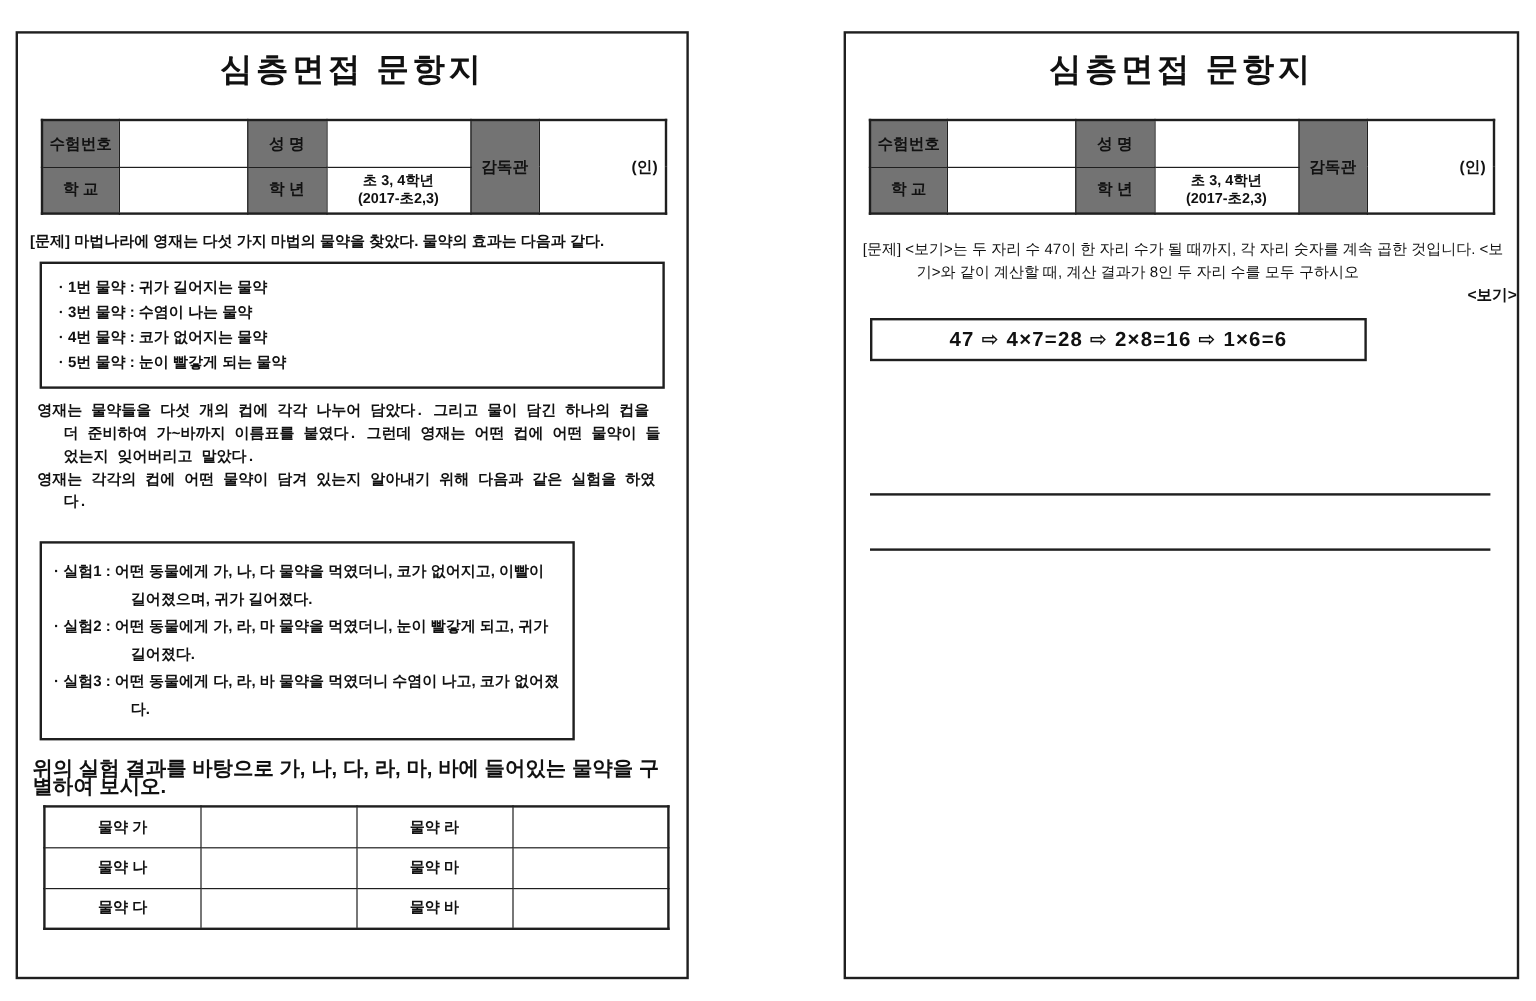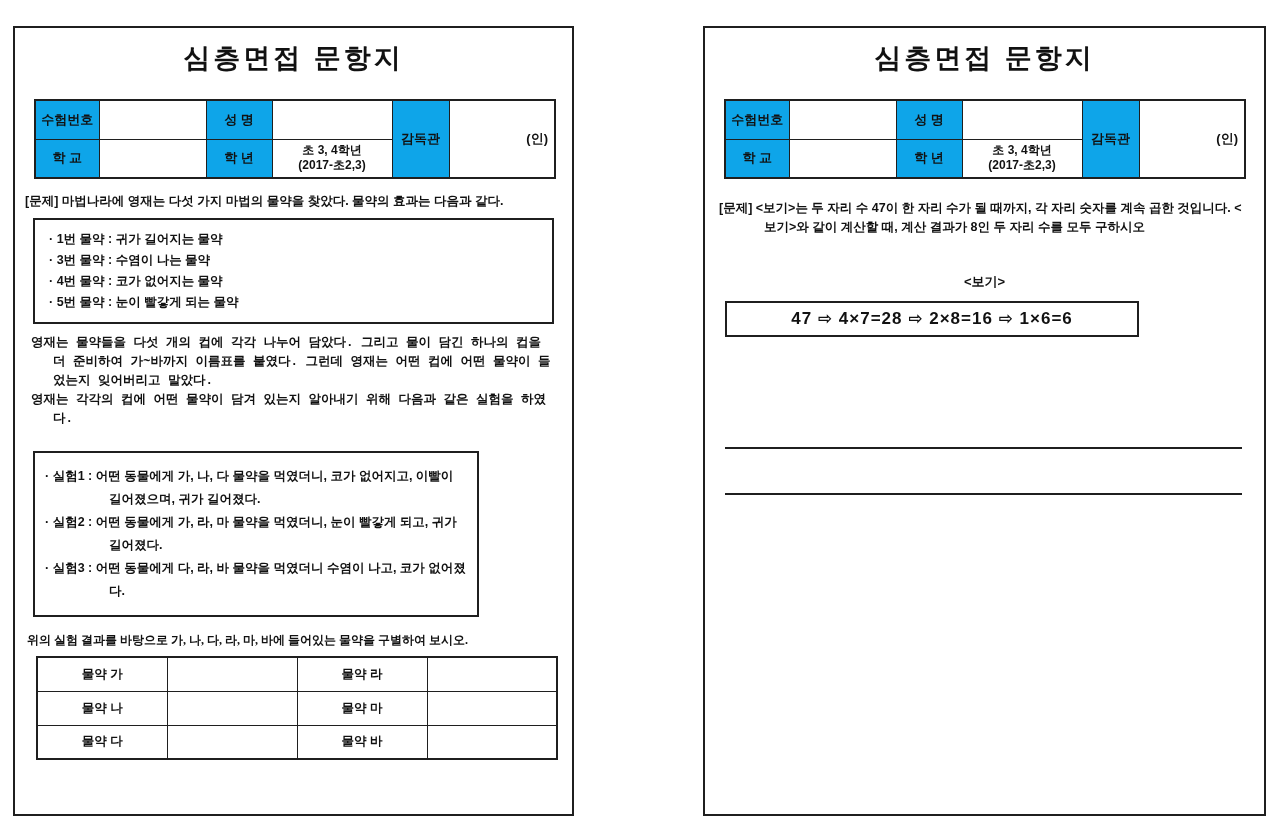--- a/index.html
+++ b/index.html
@@ -21,21 +21,21 @@
   }
 
   table.info-table{
     border-collapse:collapse;table-layout:fixed;width:520px;
     margin:24px 0 0 19px;border:2px solid #1f1f1f;
   }
   table.info-table th,table.info-table td{
     border:1px solid #1f1f1f;box-sizing:border-box;height:39px;padding:0;
     font-size:13px;font-weight:700;
   }
-  table.info-table th{background:#0ea5e9;text-align:center;font-weight:700;}
+  table.info-table th{background:#737373;text-align:center;font-weight:700;}
   .grade-value{text-align:center;font-size:12px;line-height:15px;font-weight:700;}
   .seal-cell{text-align:right;}
   .seal-cell span{padding-right:6px;font-size:13px;font-weight:700;}
 
   .problem-line{margin:14px 8px 0 10px;font-size:12.5px;font-weight:700;line-height:16px;}
 
   .potion-box{
     margin:9px 0 0 18px;width:521px;box-sizing:border-box;
     border:2px solid #1f1f1f;padding:9px 6px 9px 14px;
   }
@@ -49,36 +49,36 @@
 
   .exp-box{
     margin:22px 0 16px 18px;width:446px;box-sizing:border-box;
     border:2px solid #1f1f1f;padding:12px 8px 12px 10px;
   }
   .exp-item{
     font-size:12.5px;font-weight:700;line-height:23px;
     padding-left:64px;text-indent:-64px;
   }
 
-  .instruction{margin:11px 16px 0 12px;font-size:12px;font-weight:700;line-height:15px;font-family:Liberation Serif, serif;}
+  .instruction{margin:11px 16px 0 12px;font-size:17px;font-weight:700;line-height:15px;}
 
   table.answer-table{
     border-collapse:collapse;table-layout:fixed;width:520px;
     margin:8px 0 0 21px;border:2px solid #1f1f1f;
   }
   table.answer-table td{
     border:1px solid #1f1f1f;box-sizing:border-box;height:34px;
     font-size:12.5px;font-weight:700;text-align:center;
   }
 
   .problem-block{
-    margin:20px 10px 0 14px;font-size:12.5px;font-weight:700;line-height:19px;
+    margin:20px 10px 0 14px;font-size:12.5px;font-weight:400;line-height:19px;
     padding-left:45px;text-indent:-45px;
   }
-  .bogi-label{margin-top:36px;text-align:center;font-size:13px;font-weight:700;}
+  .bogi-label{text-align:right;font-size:13px;font-weight:700;}
   .example-box{
     margin:10px 0 0 20px;width:414px;height:36px;box-sizing:border-box;
     border:2px solid #1f1f1f;text-align:center;line-height:32px;
     font-size:17px;font-weight:800;letter-spacing:1px;
   }
   .answer-line{
     width:517px;margin:0 0 0 20px;border:none;border-top:2px solid #1f1f1f;height:0;
   }
   .answer-line.first{margin-top:110px;}
   .answer-line.second{margin-top:44px;}

